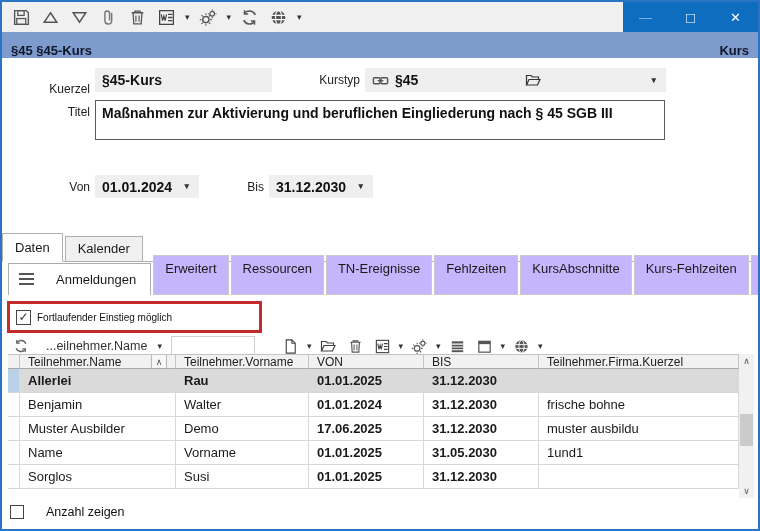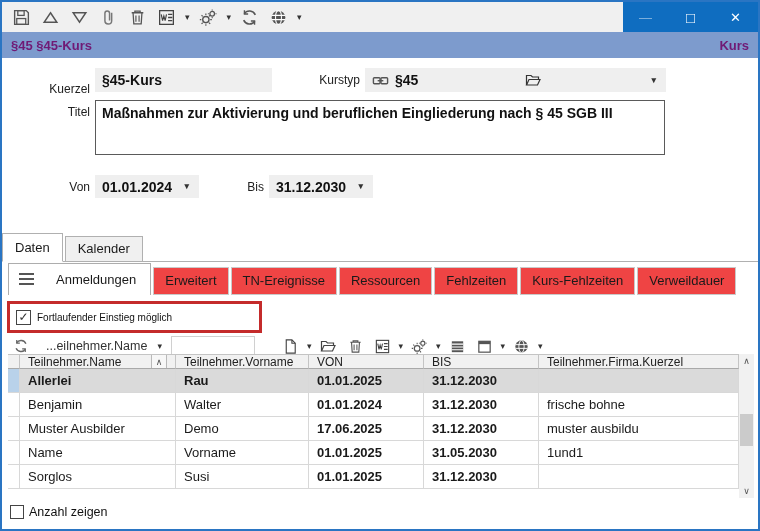--- a/index.html
+++ b/index.html
@@ -6,34 +6,34 @@
   .window{position:relative;width:760px;height:531px;box-sizing:border-box;border:2px solid #2a75c3;background:#fff;overflow:hidden;}
   
   .topbar{display:flex;height:30px;}
   .toolbar{flex:1;background:#f0f0f0;display:flex;align-items:center;padding-left:6px;gap:2px;}
   .tb{border:none;background:transparent;width:27px;height:26px;display:flex;align-items:center;justify-content:center;padding:0;cursor:default;}
   .caret{font-size:9px;color:#333;line-height:1;padding:0 3px;}
   .win-controls{width:135px;background:#0f6dc0;display:flex;}
   .win-btn{flex:1;display:flex;align-items:center;justify-content:center;color:#fff;font-size:13px;}
   .win-btn.min{color:rgba(255,255,255,.5);}
   
-  .titlebar{height:26px;background:#7d9bcd;color:#701a75;font-weight:bold;font-size:13px;display:flex;align-items:center;justify-content:space-between;padding:0 9px;}
+  .titlebar{height:26px;background:#7d9bcd;color:#0f172a;font-weight:bold;font-size:13px;display:flex;align-items:flex-end;justify-content:space-between;padding:0 9px;}
   
   .content{position:relative;height:471px;background:#fff;font-size:12px;color:#1a1a1a;}
   .lbl{position:absolute;text-align:right;font-size:12px;color:#222;}
   .field{position:absolute;background:#efefef;display:flex;align-items:center;padding:0 7px;font-size:14px;font-weight:600;color:#111;box-sizing:border-box;}
   .field .caret{margin-left:auto;}
-  .titel-box{position:absolute;left:93px;top:42px;width:570px;height:55px;border:1px solid #5a5a5a;box-sizing:border-box;padding:3px 6px;font-size:14px;font-weight:600;color:#111;line-height:1.35;background:#fff;}
+  .titel-box{position:absolute;left:93px;top:42px;width:570px;height:40px;border:1px solid #5a5a5a;box-sizing:border-box;padding:3px 6px;font-size:14px;font-weight:600;color:#111;line-height:1.35;background:#fff;}
   
   .maintabs{position:absolute;left:0;top:177px;width:756px;height:27px;border-bottom:1px solid #b0b0b0;display:flex;align-items:flex-end;padding-left:0;box-sizing:border-box;}
   .mtab{font-size:13px;padding:4px 12px 5px;border:1px solid #b0b0b0;border-bottom:none;background:#f0f0f0;margin-right:2px;}
   .mtab.active{background:#fff;padding:6px 12px 6px;margin-bottom:-1px;border-bottom:1px solid #fff;}
   
   .subtabs{position:absolute;left:6px;top:204px;height:33px;display:flex;align-items:flex-end;}
-  .stab{font-size:13px;padding:5px 11px 6px;border:1px solid #c9c9c9;background:#ef4444;margin-right:2px;white-space:nowrap;}
+  .stab{font-size:13px;padding:5px 11px 18px;border:1px solid #c9c9c9;background:#c4b5fd;margin-right:2px;white-space:nowrap;}
   .stab.active{background:#fff;border-color:#adadad;border-bottom:none;padding:8px 14px 8px 10px;display:flex;align-items:center;gap:22px;}
   
   .hl-box{position:absolute;left:5px;top:243px;width:243px;height:26px;border:3px solid #c42b2b;display:flex;align-items:center;gap:6px;padding-left:6px;box-sizing:content-box;background:#fff;}
   .cb{width:15px;height:15px;border:1px solid #444;background:#fff;display:flex;align-items:center;justify-content:center;font-size:12px;color:#333;box-sizing:border-box;}
   .cb-label{font-size:10px;color:#111;}
   
   .gridbar{position:absolute;left:0;top:276px;width:756px;height:24px;display:flex;align-items:center;padding-left:8px;box-sizing:border-box;}
   .filter{display:flex;align-items:center;margin-left:14px;font-size:12.5px;color:#333;}
   .search-input{width:76px;height:19px;border:1px solid #d0d0d0;margin-left:6px;font-size:12px;padding:0 3px;}
   .gridbar .gap{width:22px;}
@@ -50,21 +50,21 @@
   .thead .tc{background:#f1f1f1;border-right:1px solid #c4c4c4;border-bottom:1px solid #a9a9a9;border-top:1px solid #c4c4c4;font-size:12px;font-weight:400;color:#222;}
   .thead{height:15px;}
   .sortbox{margin-left:auto;width:14px;height:15px;border:1px solid #b9b9b9;background:#f7f7f7;display:flex;align-items:center;justify-content:center;font-size:9px;color:#555;}
   .trow.selected .tc{background:#dadada;font-weight:700;}
   .trow.selected .c-sel{background:#b9d2ea;}
   
   .vscroll{position:absolute;left:737px;top:296px;width:15px;height:144px;background:#f1f1f1;display:flex;flex-direction:column;justify-content:space-between;align-items:center;}
   .sarrow{font-size:9px;color:#555;padding:2px 0;}
   .sthumb{position:absolute;left:1px;top:60px;width:13px;height:32px;background:#cbcbcb;}
   
-  .footer{position:absolute;left:8px;top:447px;display:flex;align-items:flex-end;gap:5px;}
+  .footer{position:absolute;left:8px;top:447px;display:flex;align-items:flex-end;gap:22px;}
   .footer .cb-label{font-size:12.5px;}
   svg{display:block;}
 </style>
 </head>
 <body>
 
 <div class="window">
 
   <div class="topbar">
     <div class="toolbar">
@@ -186,23 +186,24 @@
     <div class="subtabs">
       <div class="stab active">
         <svg width="15" height="13" viewBox="0 0 15 13">
             <rect y="0" width="15" height="2" fill="#555"></rect>
             <rect y="5" width="15" height="2" fill="#555"></rect>
             <rect y="10" width="15" height="2" fill="#555"></rect>
           </svg>
         <span>Anmeldungen</span>
       </div>
       <div class="stab">Erweitert</div>
+      <div class="stab">Ressourcen</div>
       <div class="stab">TN-Ereignisse</div>
-      <div class="stab">Ressourcen</div>
       <div class="stab">Fehlzeiten</div>
+      <div class="stab">KursAbschnitte</div>
       <div class="stab">Kurs-Fehlzeiten</div>
       <div class="stab">Verweildauer</div>
     </div>
 
     <div class="hl-box">
       <span class="cb">✓</span>
       <span class="cb-label">Fortlaufender Einstieg möglich</span>
     </div>
 
     <div class="gridbar">

